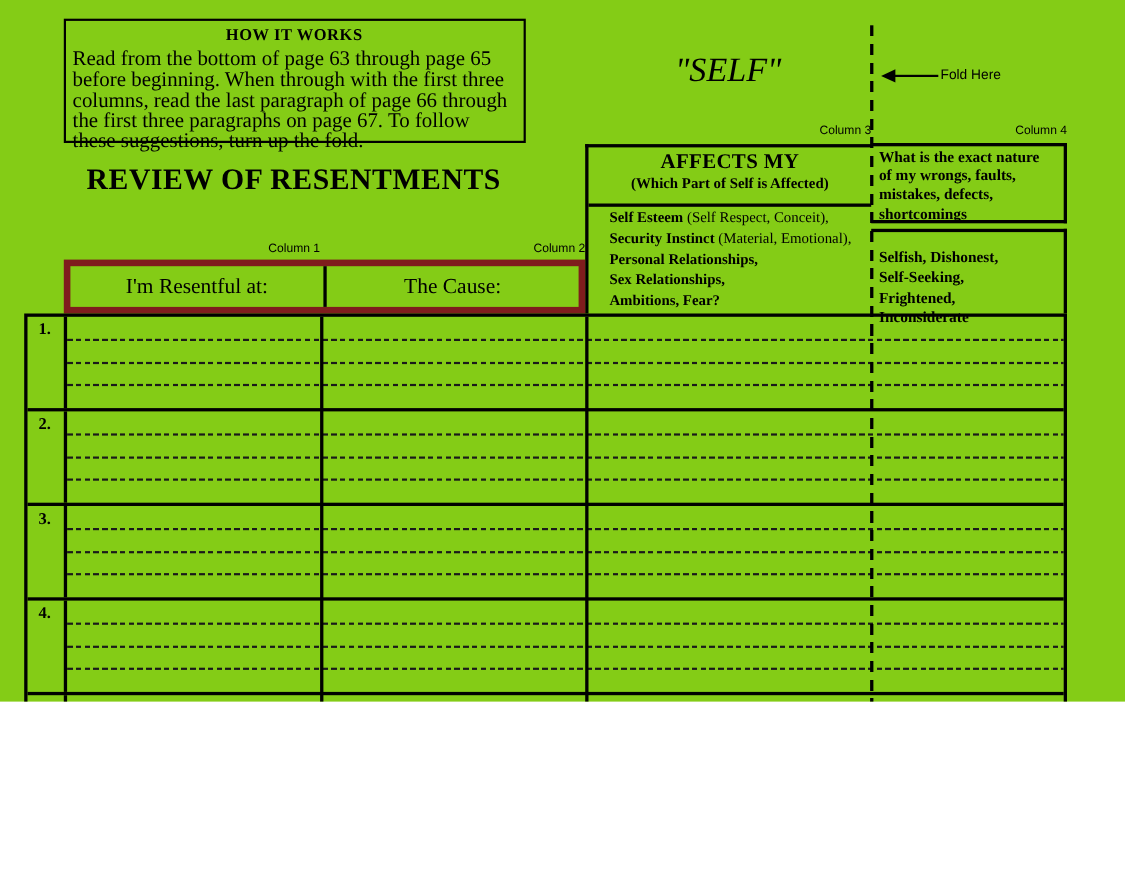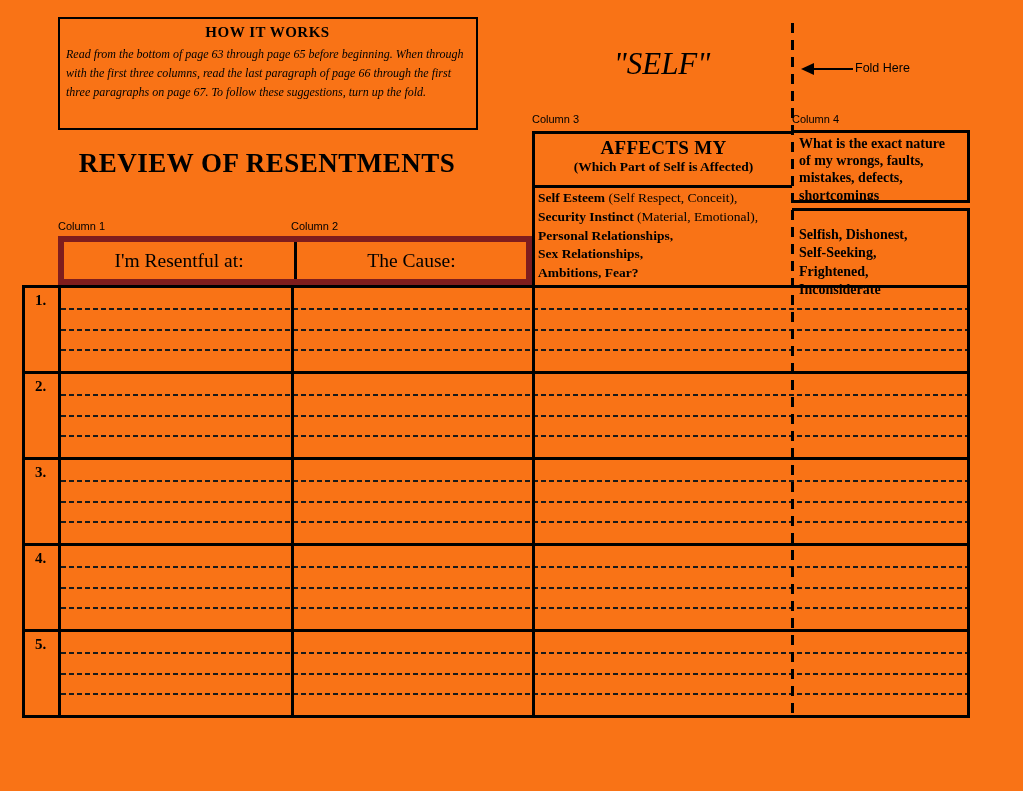--- a/index.html
+++ b/index.html
@@ -1,44 +1,43 @@
 <!DOCTYPE html>
 <html><head>
 <meta charset="utf-8">
 <style>
   * { margin: 0; padding: 0; box-sizing: border-box; }
   html, body { background: #ffffff; }
   .page {
     position: relative;
     width: 1023px;
-    height: 791px;
-    background: #f97316;
+    height: 638px;
+    background: #84cc16;
     font-family: "Liberation Serif", serif;
     color: #000000;
     overflow: hidden;
   }
   
   .hiw {
     position: absolute;
     left: 58px; top: 17px;
     width: 420px; height: 113px;
     border: 2px solid #000;
     padding: 5px 7px 0 6px;
   }
   .hiw-title {
     text-align: center;
     font-weight: bold;
     font-size: 15px;
     letter-spacing: 0.5px;
     margin-bottom: 4px;
   }
   .hiw-body {
-    font-size: 12px;
+    font-size: 19px;
     line-height: 18.8px;
-    font-style: italic;
   }
   
   .main-title {
     position: absolute;
     left: 22px; top: 148px;
     width: 490px;
     text-align: center;
     font-size: 27px;
     font-weight: bold;
     letter-spacing: 0.5px;
@@ -75,21 +74,21 @@
   }
   .fold-here {
     position: absolute;
     left: 855px; top: 61px;
     font-family: "Liberation Sans", sans-serif;
     font-size: 12.5px;
   }
   
   .col-label {
     position: absolute;
-    text-align: left;
+    text-align: right;
     font-family: "Liberation Sans", sans-serif;
     font-size: 11px;
   }
   .cl1 { left: 58px;  top: 220px; width: 233px; }
   .cl2 { left: 291px; top: 220px; width: 241px; }
   .cl3 { left: 532px; top: 113px; width: 260px; }
   .cl4 { left: 792px; top: 113px; width: 178px; }
   
   .col3-box {
     position: absolute;
@@ -99,21 +98,21 @@
     border-top: 3px solid #000;
   }
   .col3-top {
     height: 54px;
     border-bottom: 3px solid #000;
     text-align: center;
     padding-top: 3px;
   }
   .c3-title { font-size: 19px; font-weight: bold; letter-spacing: 0.3px; }
   .c3-sub   { font-size: 13.5px; font-weight: bold; white-space: nowrap; }
-  .col3-list { padding: 1px 0 0 3px; }
+  .col3-list { padding: 1px 0 0 3px; margin-left: 16px; }
   .c3-line { font-size: 13.5px; line-height: 18.8px; white-space: nowrap; }
   .c3-line b { font-weight: bold; }
   
   .col4-box1 {
     position: absolute;
     left: 792px; top: 130px;
     width: 178px; height: 73px;
     border-top: 3px solid #000;
     border-right: 3px solid #000;
     border-bottom: 3px solid #000;

